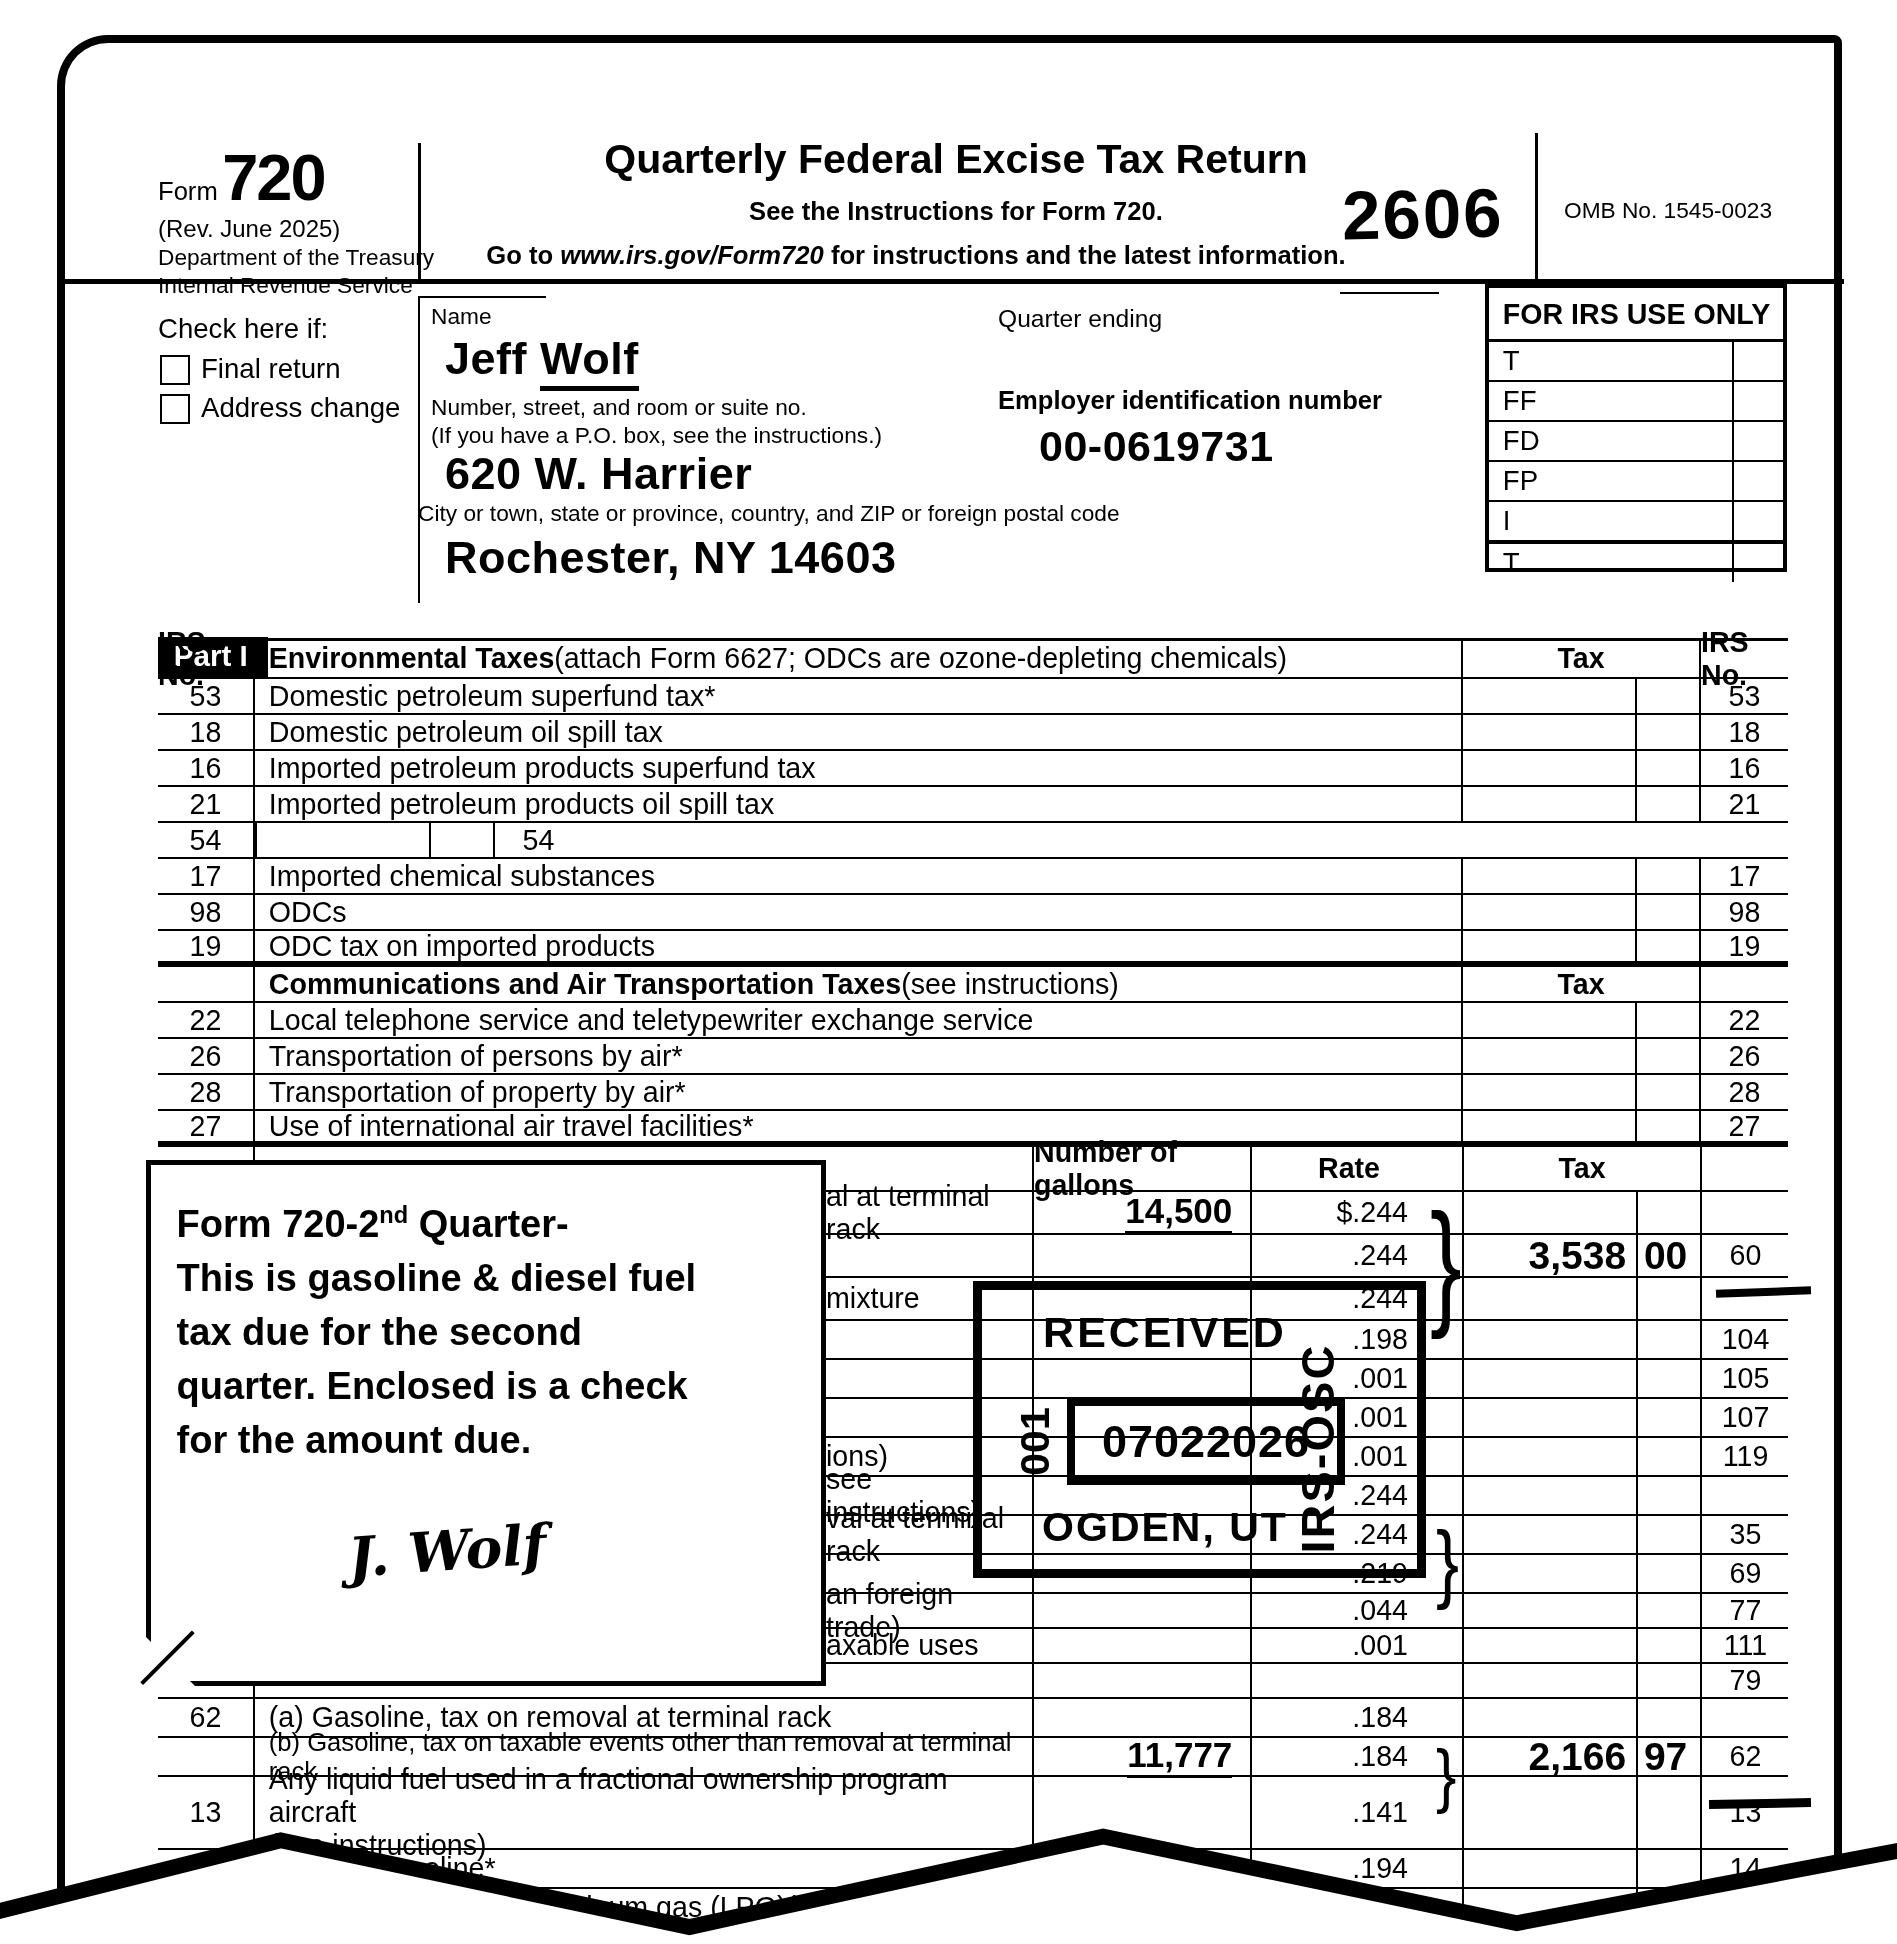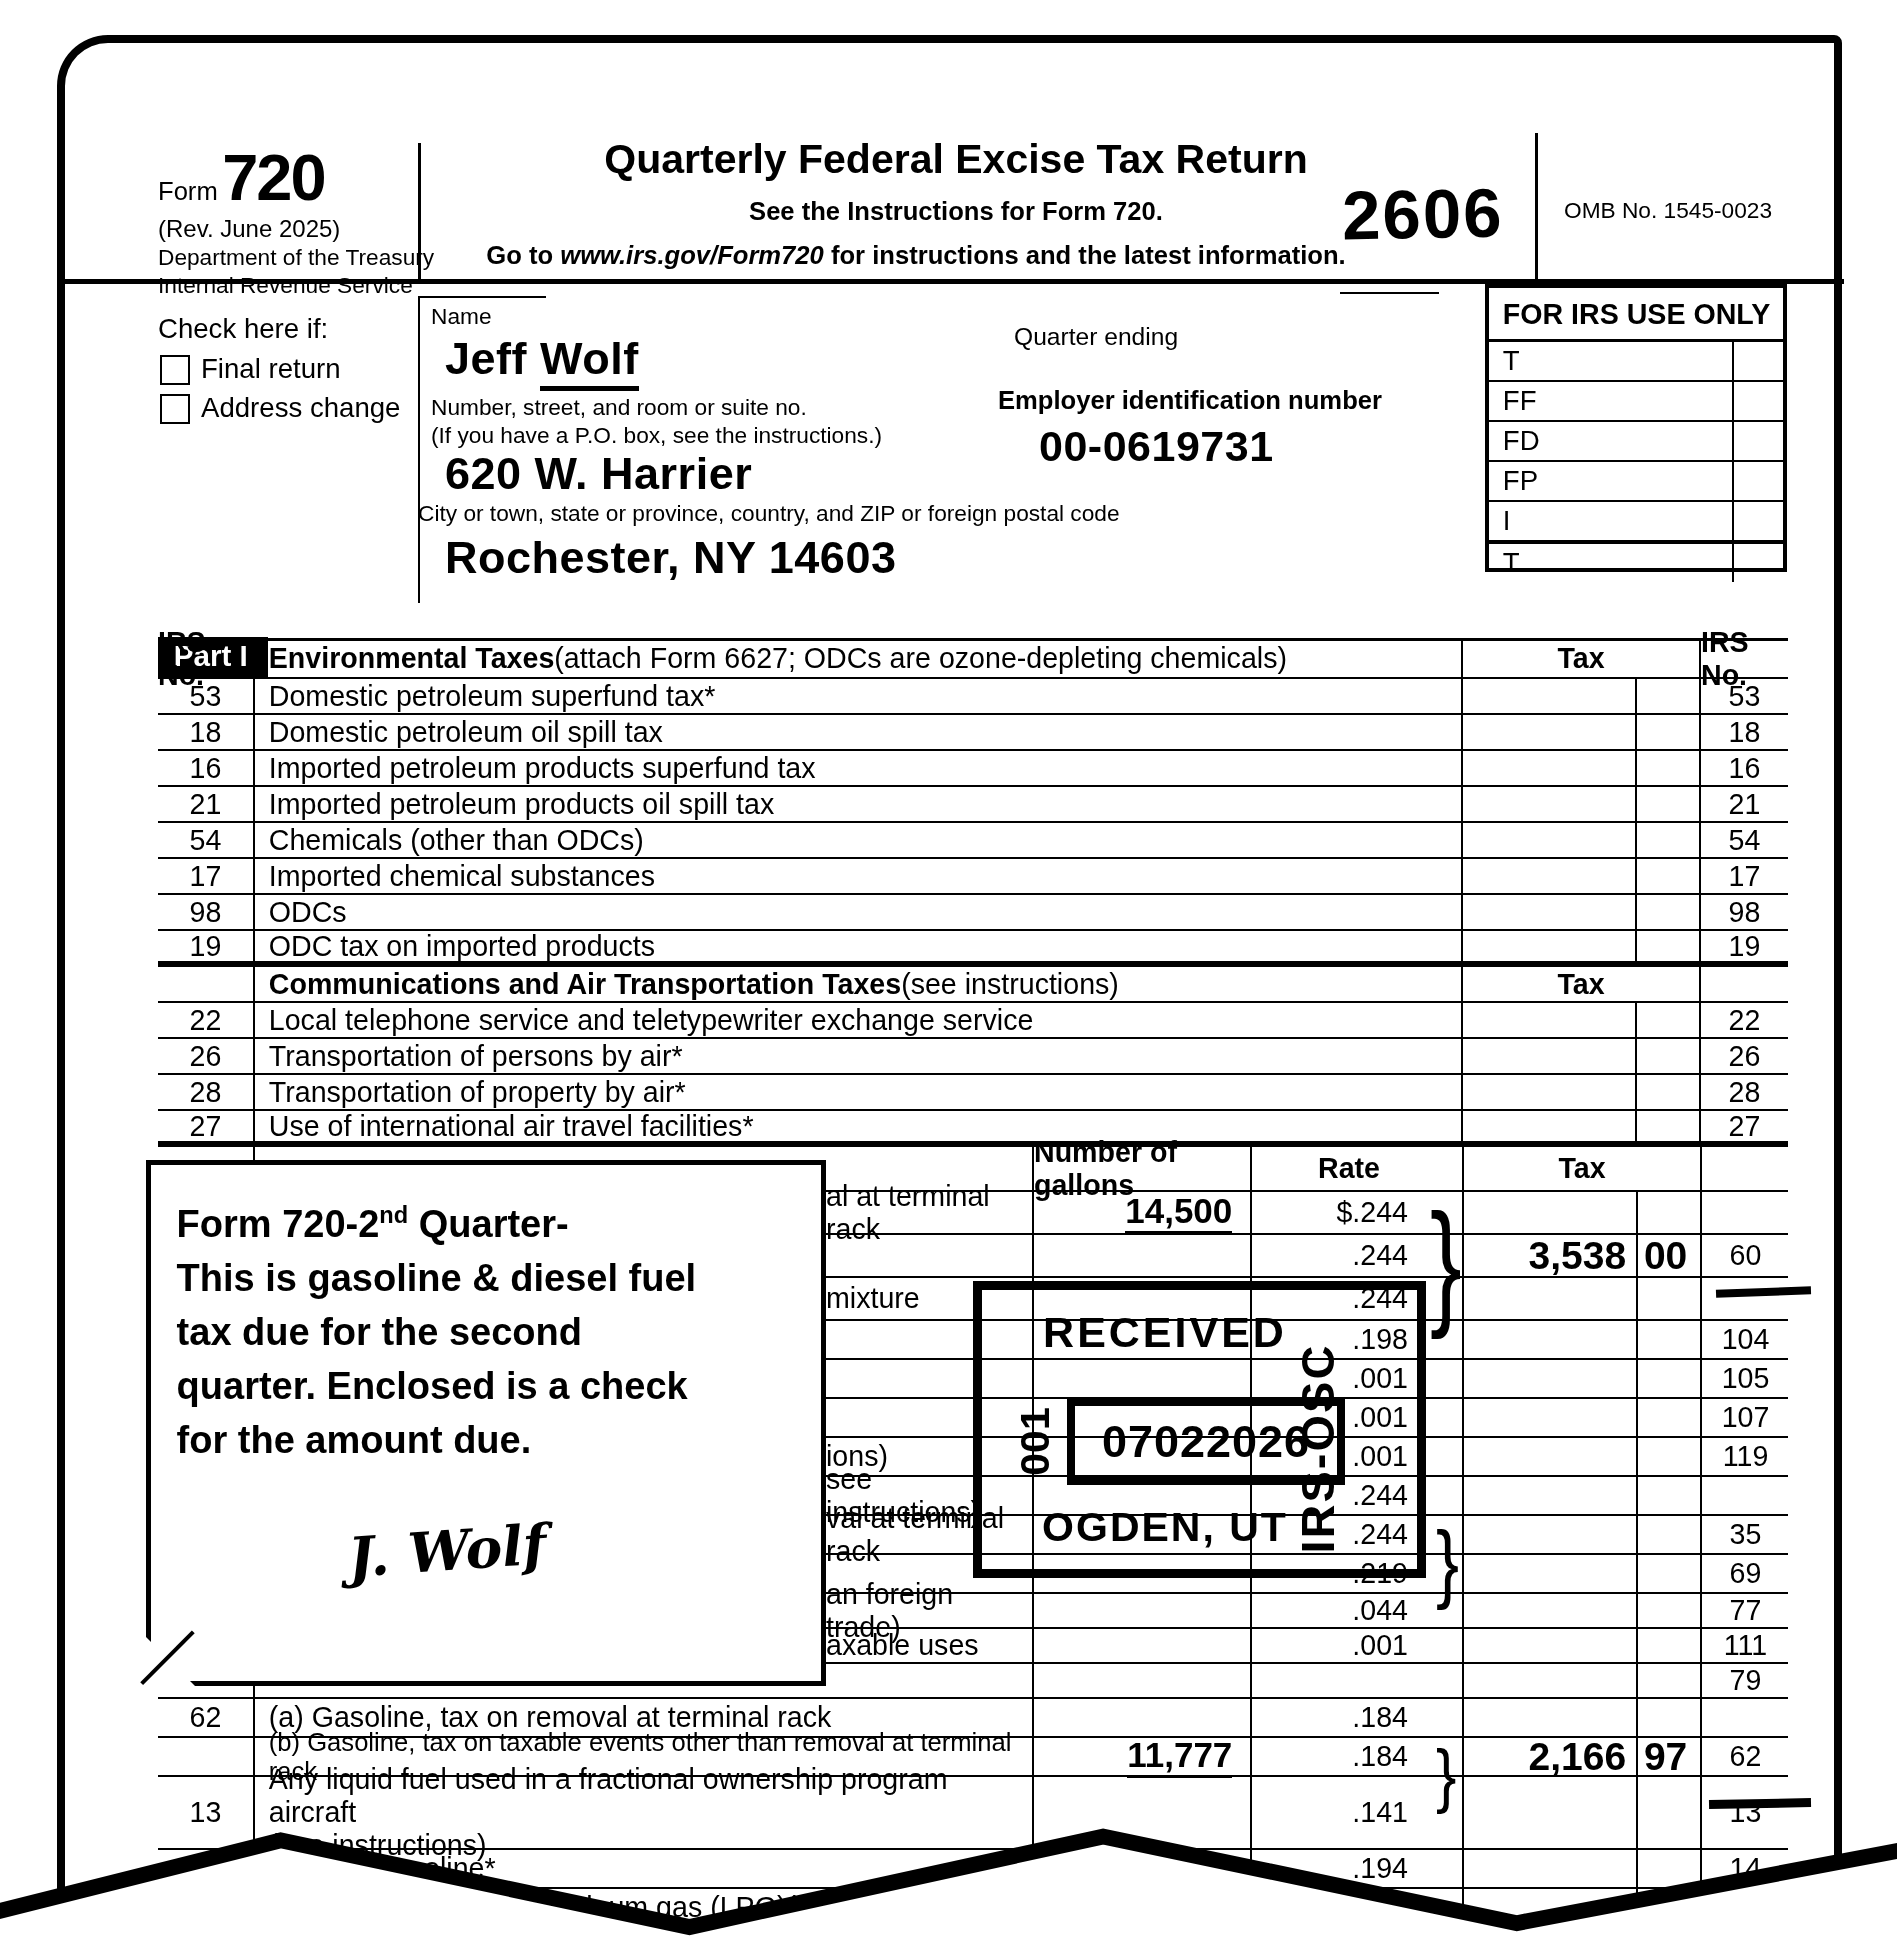--- a/index.html
+++ b/index.html
@@ -112,21 +112,21 @@
   <div class="abs big-val" style="left:445px;top:333px;">
     <span>Jeff </span><span class="wolf-ul">Wolf</span>
   </div>
   <div class="abs small-label" style="left:431px;top:394px;">Number, street, and room or suite no.</div>
   <div class="abs small-label" style="left:431px;top:422px;">(If you have a P.O. box, see the instructions.)</div>
   <div class="abs big-val" style="left:445px;top:448px;">620 W. Harrier</div>
   <div class="abs small-label" style="left:418px;top:500px;">City or town, state or province, country, and ZIP or foreign postal code</div>
   <div class="abs vline" style="left:418px;top:512px;height:91px;width:2px;"></div>
   <div class="abs big-val" style="left:445px;top:532px;">Rochester, NY 14603</div>
 
-  <div class="abs qtr-label" style="left:998px;top:323px;margin-left:16px;">Quarter ending</div>
+  <div class="abs qtr-label" style="left:998px;top:305px;">Quarter ending</div>
   <div class="abs hline" style="left:1340px;top:292px;width:99px;height:2px;"></div>
   <div class="abs ein-label" style="left:998px;top:386px;">Employer identification number</div>
   <div class="abs big-val" style="left:1039px;top:422px;font-size:43px;">00-0619731</div>
 
   <div class="abs irsbox" style="left:1485px;top:284px;width:302px;height:288px;">
     <div class="hd">FOR IRS USE ONLY</div>
     <div id="irs-use-rows">
         <div class="irsrow">
           <div class="lab">T</div>
           <div></div>
@@ -190,21 +190,20 @@
       </div>
       <div class="trow" style="height: 36px;">
         <div class="c-il">21</div>
         <div class="c-lab">Imported petroleum products oil spill tax</div>
         <div class="c-tax"></div>
         <div class="c-cents"></div>
         <div class="c-ir">21</div>
       </div>
       <div class="trow" style="height: 36px;">
         <div class="c-il">54</div>
-        <div class="c-lab">Chemicals (other than ODCs)</div>
         <div class="c-tax"></div>
         <div class="c-cents"></div>
         <div class="c-ir">54</div>
       </div>
       <div class="trow" style="height: 36px;">
         <div class="c-il">17</div>
         <div class="c-lab">Imported chemical substances</div>
         <div class="c-tax"></div>
         <div class="c-cents"></div>
         <div class="c-ir">17</div>

